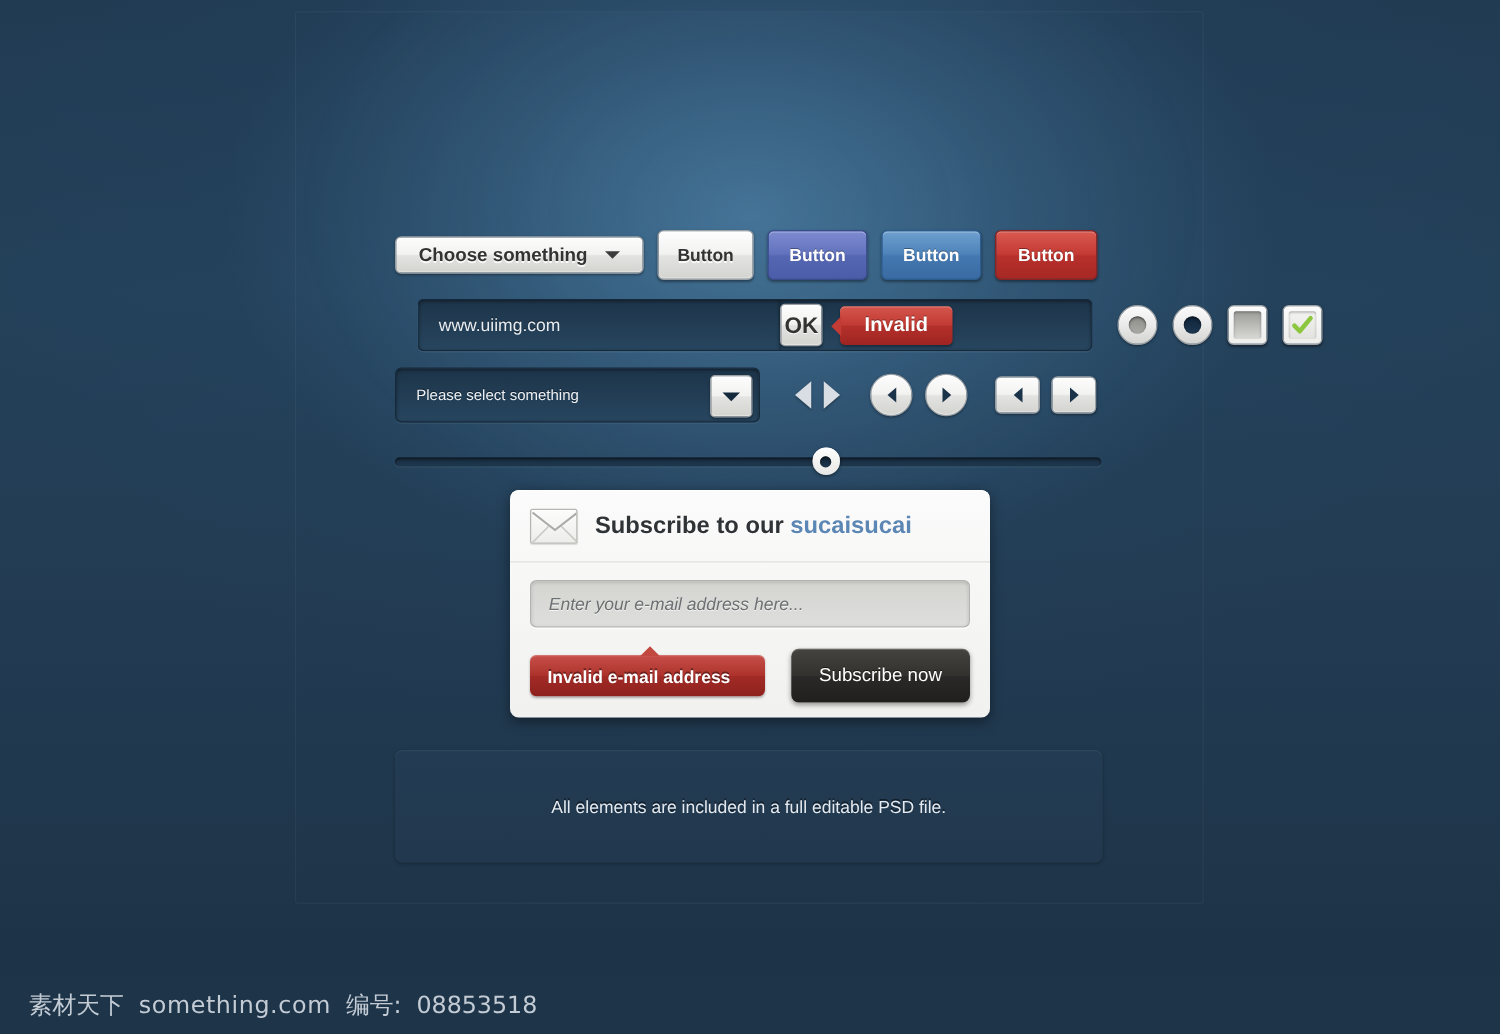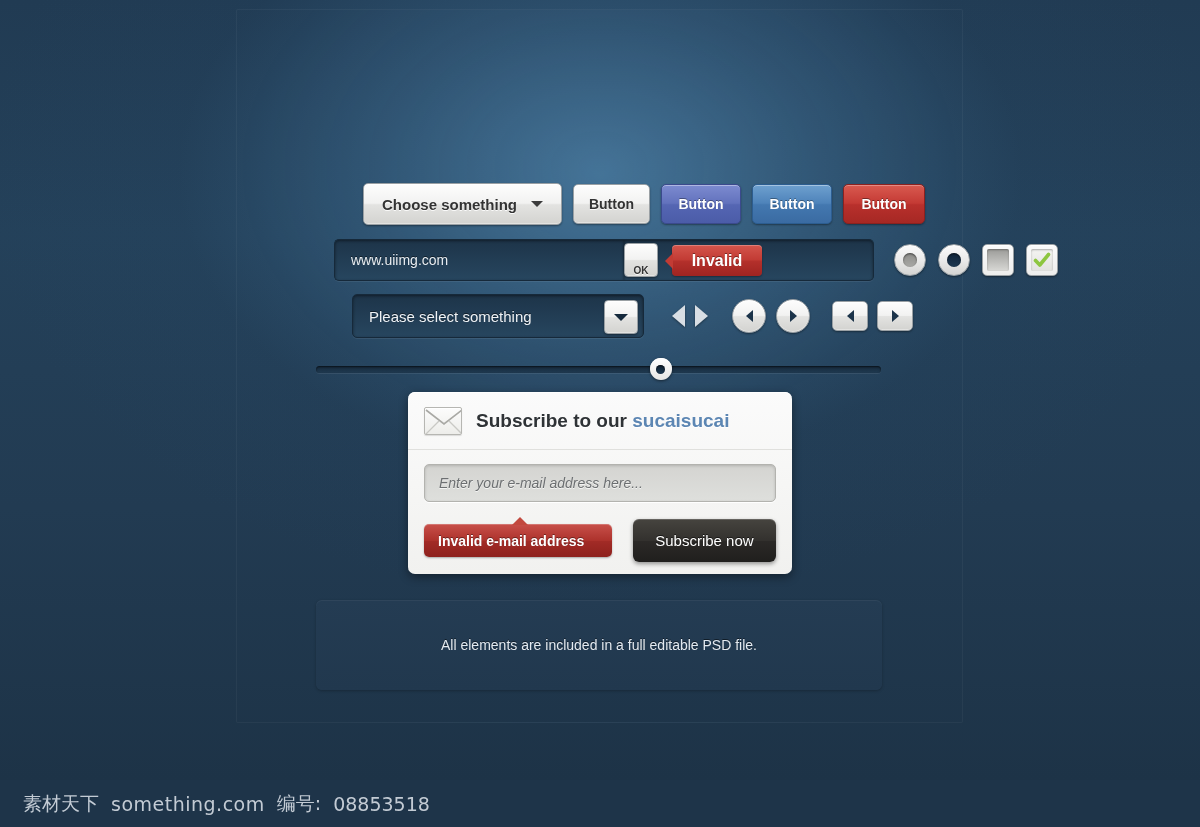--- a/index.html
+++ b/index.html
@@ -48,27 +48,26 @@
       inset 0 1px 0 rgba(255,255,255,0.95),
       inset 0 -1px 0 rgba(255,255,255,0.35),
       0 1px 2px rgba(0,0,0,0.38);
     color: #333;
     text-shadow: 0 1px 0 rgba(255,255,255,0.85);
   }
 
   
   #row-buttons { left: 316px; top: 183px; height: 42px; gap: 11px; }
   #select-choose {
-    width: 199px; height: 42px;
+    width: 199px; height: 30px;
     display: flex; align-items: center;
     padding: 0 12px 0 18px;
     font-size: 15px; font-weight: bold;
     justify-content: space-between;
     cursor: pointer;
-    margin-left: 47px;
   }
   .caret-dark {
     width: 0; height: 0;
     border-left: 6px solid transparent;
     border-right: 6px solid transparent;
     border-top: 6px solid #3b3b3b;
     margin-right: 6px;
   }
   .btn {
     height: 40px;
@@ -122,22 +121,22 @@
     border: 1px solid #16293a;
     border-left: none;
     border-radius: 0 5px 5px 0;
     box-shadow: inset 0 1px 3px rgba(0,0,0,0.45), 0 1px 0 rgba(255,255,255,0.07);
     position: relative;
     display: flex; align-items: center;
   }
   #btn-ok {
     position: absolute; left: 0px; top: 3px;
     width: 34px; height: 34px;
-    display: flex; align-items: flex-end; justify-content: center;
-    font-size: 10px; font-weight: bold;
+    display: flex; align-items: center; justify-content: center;
+    font-size: 18px; font-weight: bold;
     border-radius: 4px;
     cursor: pointer;
   }
   #badge-invalid {
     position: absolute; left: 48px; top: 5px;
     width: 90px; height: 31px;
     display: flex; align-items: center; justify-content: center;
     background: linear-gradient(180deg, #d4554c 0%, #c23b34 48%, #b4302b 52%, #9e2421 100%);
     border-radius: 4px;
     color: #fff; font-size: 16px; font-weight: bold;
@@ -188,25 +187,24 @@
   
   #row-select { left: 316px; top: 294px; height: 44px; }
   #select-please {
     width: 292px; height: 44px;
     display: flex; align-items: center;
     padding-left: 16px;
     background: linear-gradient(180deg, #1d3449 0%, #27465f 100%);
     border: 1px solid #16293a;
     border-radius: 5px;
     box-shadow: inset 0 1px 3px rgba(0,0,0,0.45), 0 1px 0 rgba(255,255,255,0.07);
-    color: #eef2f6; font-size: 15px;
+    color: #eef2f6; font-size: 12px;
     text-shadow: 0 -1px 0 rgba(0,0,0,0.5);
     position: relative;
     cursor: pointer;
-    margin-left: 36px;
   }
   #select-drop-btn {
     position: absolute; right: 5px; top: 5px;
     width: 34px; height: 34px;
     display: flex; align-items: center; justify-content: center;
     border-radius: 4px;
     cursor: pointer;
   }
   .caret-navy {
     width: 0; height: 0;

